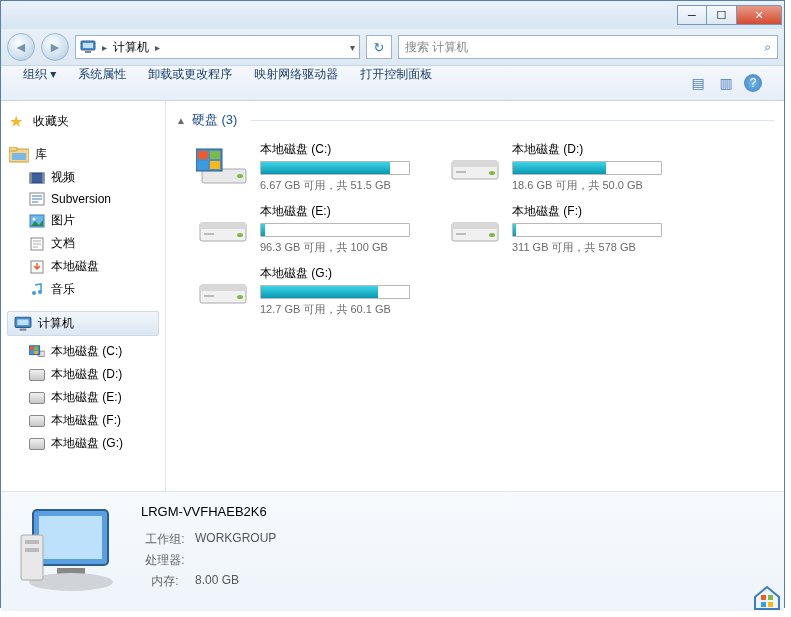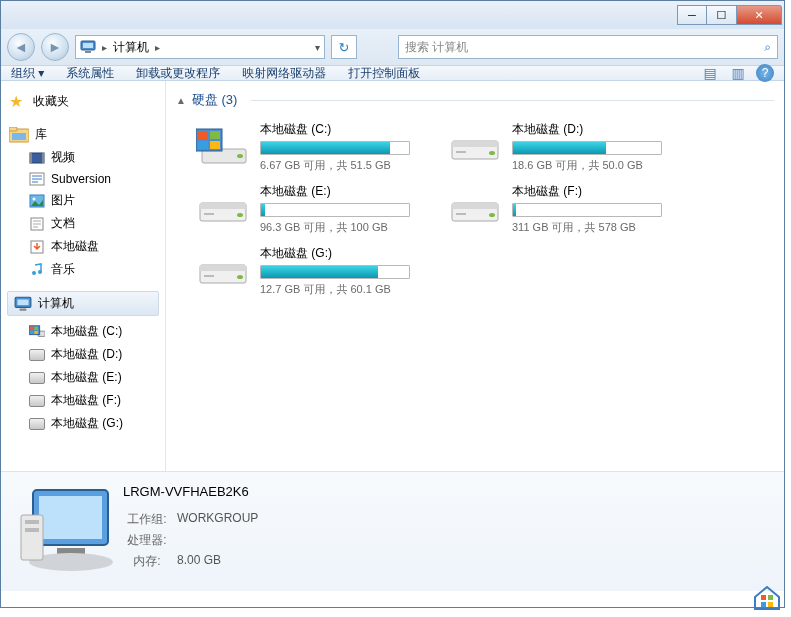--- a/index.html
+++ b/index.html
@@ -14,24 +14,24 @@
 .titlebar .win-btn.max { border-left: none; }
 .titlebar .win-btn.close { width: 45px; background: linear-gradient(#e89a88,#d44a2f); color: #fff; border-left: none; border-top-right-radius: 3px; }
 
 .navrow { height: 36px; background: linear-gradient(#e8f0f8,#dde8f3); display: flex; align-items: center; padding: 0 6px; gap: 6px; }
 .nav-back, .nav-fwd { width: 28px; height: 28px; border-radius: 50%; background: radial-gradient(circle at 40% 35%, #fafdff, #cfe0ef 60%, #a8c2d9); border: 1px solid #9bb6cf; display: flex; align-items: center; justify-content: center; color: #7893ad; font-size: 14px; }
 .addr-bar { flex: 1; height: 24px; background: #fff; border: 1px solid #99b4cf; display: flex; align-items: center; padding: 0 4px; font-size: 12px; gap: 4px; }
 .addr-bar .comp-icon { width: 16px; height: 14px; }
 .addr-bar .chev { color: #555; font-size: 10px; padding: 0 2px; }
 .addr-bar .dd { margin-left: auto; color: #555; font-size: 10px; }
 .refresh-btn { width: 26px; height: 24px; border: 1px solid #99b4cf; background: #fff; display: flex; align-items: center; justify-content: center; color: #2b7fbf; font-size: 13px; }
-.search-bar { width: 380px; height: 24px; background: #fff; border: 1px solid #99b4cf; display: flex; align-items: center; padding: 0 6px; font-size: 12px; color: #888; margin-left: 35px; }
+.search-bar { width: 380px; height: 24px; background: #fff; border: 1px solid #99b4cf; display: flex; align-items: center; padding: 0 6px; font-size: 12px; color: #888; }
 .search-bar .mag { margin-left: auto; color: #4a7dbf; }
 
-.toolbar { height: 16px; background: linear-gradient(#f4f8fc,#e6eef7); border-top: 1px solid #c5d5e6; border-bottom: 1px solid #c5d5e6; display: flex; align-items: center; padding: 0 10px; gap: 22px; font-size: 12px; color: #1a3e6e; }
+.toolbar { height: 36px; background: linear-gradient(#f4f8fc,#e6eef7); border-top: 1px solid #c5d5e6; border-bottom: 1px solid #c5d5e6; display: flex; padding: 0 22px; gap: 22px; font-size: 12px; color: #1a3e6e; }
 .toolbar .tb-item { cursor: default; }
 .toolbar .right { margin-left: auto; display: flex; gap: 8px; align-items: center; }
 .toolbar .icon-sq { width: 20px; height: 18px; color: #4a7dbf; display: flex; align-items: center; justify-content: center; font-size: 14px; }
 .toolbar .help-q { width: 18px; height: 18px; border-radius: 50%; background: radial-gradient(#7ab8ea,#3a7dc4); color: #fff; font-size: 12px; display: flex; align-items: center; justify-content: center; }
 
 .body-area { display: flex; height: 390px; }
 .sidebar { width: 165px; border-right: 1px solid #e0e6ec; padding: 8px 4px; font-size: 12px; overflow: hidden; }
 .tree-root { margin-bottom: 10px; }
 .tree-root .root-row { display: flex; align-items: center; gap: 6px; padding: 3px 4px; }
 .tree-root .root-row.fav { font-weight: normal; }
@@ -50,21 +50,21 @@
 
 .drives-grid { display: flex; flex-wrap: wrap; gap: 2px 4px; padding: 4px 0 4px 16px; }
 .drive { width: 248px; display: flex; align-items: center; gap: 10px; padding: 4px; }
 .drive .dicon { width: 54px; height: 40px; display: flex; align-items: center; justify-content: center; }
 .drive .dinfo { flex: 1; font-size: 12px; }
 .drive .dname { color: #000; margin-bottom: 3px; }
 .drive .dbar { width: 150px; height: 14px; border: 1px solid #b8b8b8; background: #fff; border-radius: 1px; overflow: hidden; margin-bottom: 3px; }
 .drive .dbar .fill { height: 100%; background: linear-gradient(#3dd4e5, #0a98b3); }
 .drive .dtext { color: #6a6a6a; font-size: 11px; }
 
-.details-pane { height: 120px; border-top: 1px solid #dbe3ec; background: linear-gradient(#f7fafd,#eef4fa); display: flex; padding: 8px 12px; }
+.details-pane { height: 120px; border-top: 1px solid #dbe3ec; background: linear-gradient(#f7fafd,#eef4fa); display: flex; padding: 8px 12px; gap: 18px; }
 .details-pane .big-icon { width: 110px; height: 100px; display: flex; align-items: center; justify-content: center; }
 .details-pane .info { font-size: 12px; padding-top: 4px; }
 .details-pane .info .title { font-size: 13px; color: #000; margin-bottom: 12px; }
 .details-pane .info .row { display: flex; gap: 6px; color: #555; margin-bottom: 4px; }
 .details-pane .info .row .label { color: #666; min-width: 48px; text-align: center; }
 
 .watermark { position: absolute; right: 8px; bottom: 6px; font-size: 11px; display: flex; align-items: center; gap: 6px; }
 .watermark .logo { width: 32px; height: 32px; }
 .watermark .wm-text .l1 { color: #3a7dc4; font-size: 13px; }
 .watermark .wm-text .l2 { color: #888; font-size: 10px; }

